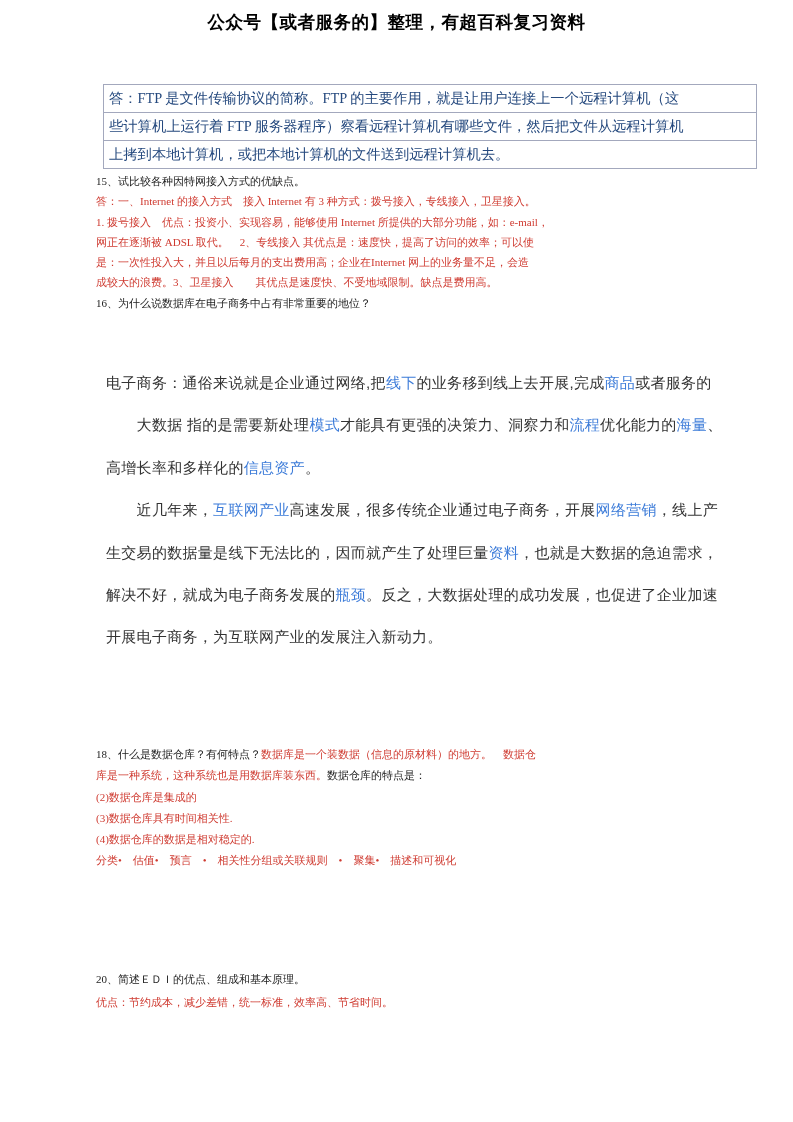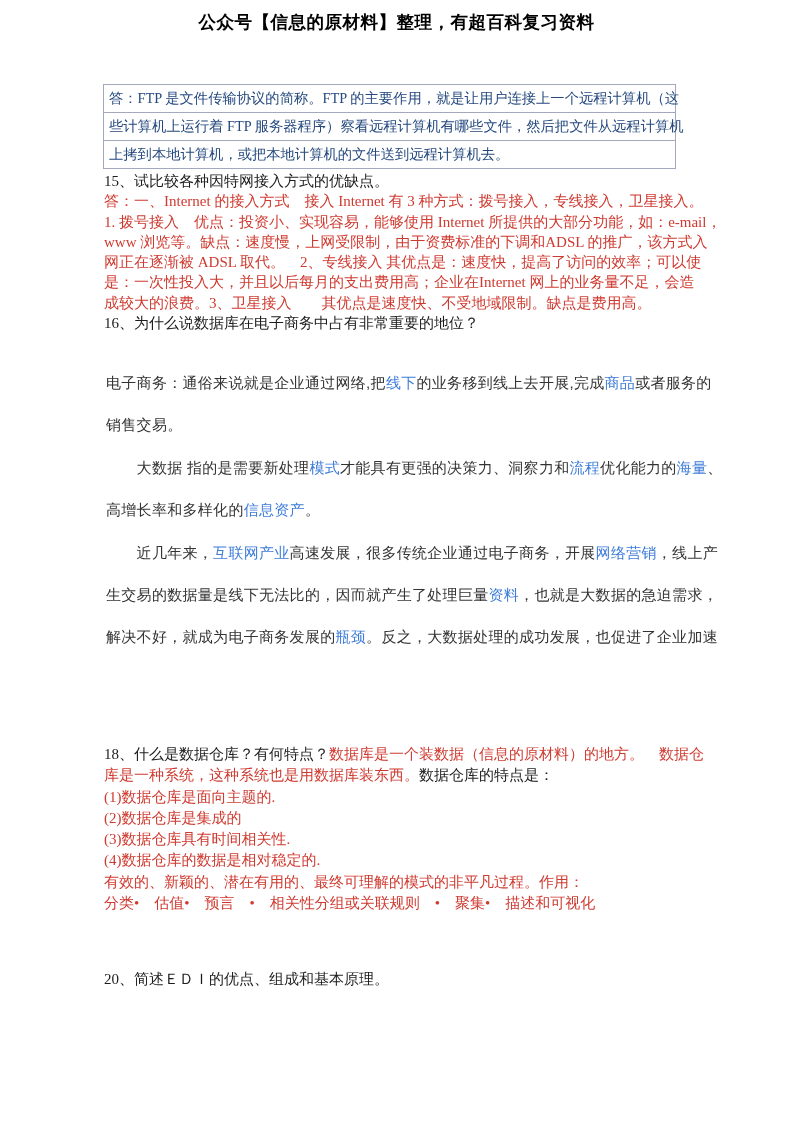--- a/index.html
+++ b/index.html
@@ -22,39 +22,39 @@
     font-weight: bold;
     color: #000000;
     font-family: "Liberation Serif", "DejaVu Serif", serif;
     letter-spacing: 0.5px;
   }
   
   .ftp-box {
     position: absolute;
     left: 103px;
     top: 84px;
-    width: 573px;
+    width: 654px;
     font-size: 14.3px;
     color: #25497e;
   }
   .ftp-box .line {
     border: 1px solid #a3a8bd;
     margin-top: -1px;
     padding: 3px 5px 4px 5px;
     line-height: 20px;
     white-space: nowrap;
     background: #ffffff;
   }
   .ftp-box .line:first-child { margin-top: 0; }
   
   .qa {
     position: absolute;
-    left: 104px;
+    left: 96px;
     width: 600px;
-    font-size: 15px;
+    font-size: 11px;
     color: #1c1c1c;
   }
   .qa .line { white-space: nowrap; }
   .q15 { top: 171px;  }
   .q15 .line { line-height: 20.3px; }
   .q18 { top: 719px; margin-top: 25px; }
   .q18 .line { line-height: 21.3px; }
   .q20 { top: 968px; }
   .q20 .line { line-height: 22.5px; }
   
@@ -72,56 +72,54 @@
   
   .black { color: #1c1c1c; }
   .red   { color: #cf3a30; font-family: Liberation Serif, serif; }
   .navy  { color: #25497e; }
   .link  { color: #3d7cd9; cursor: pointer; }
 </style>
 </head>
 <body>
 
 <div class="page">
-  <h1 class="title">公众号【信息的原材料】整理，有超百科复习资料</h1>
+  <h1 class="title">公众号【或者服务的】整理，有超百科复习资料</h1>
 
   <div class="ftp-box">
       <div class="line"><span class="navy">答：FTP 是文件传输协议的简称。FTP 的主要作用，就是让用户连接上一个远程计算机（这</span></div>
       <div class="line"><span class="navy">些计算机上运行着 FTP 服务器程序）察看远程计算机有哪些文件，然后把文件从远程计算机</span></div>
       <div class="line"><span class="navy">上拷到本地计算机，或把本地计算机的文件送到远程计算机去。</span></div>
     </div>
 
   <div class="qa q15">
       <div class="line"><span class="black">15、试比较各种因特网接入方式的优缺点。</span></div>
       <div class="line"><span class="red">答：一、Internet 的接入方式　接入 Internet 有 3 种方式：拨号接入，专线接入，卫星接入。</span></div>
       <div class="line"><span class="red">1. 拨号接入　优点：投资小、实现容易，能够使用 Internet 所提供的大部分功能，如：e-mail，</span></div>
-      <div class="line"><span class="red">www 浏览等。缺点：速度慢，上网受限制，由于资费标准的下调和ADSL 的推广，该方式入</span></div>
       <div class="line"><span class="red">网正在逐渐被 ADSL 取代。　2、专线接入 其优点是：速度快，提高了访问的效率；可以使</span></div>
       <div class="line"><span class="red">是：一次性投入大，并且以后每月的支出费用高；企业在Internet 网上的业务量不足，会造</span></div>
       <div class="line"><span class="red">成较大的浪费。3、卫星接入　　其优点是速度快、不受地域限制。缺点是费用高。</span></div>
       <div class="line"><span class="black">16、为什么说数据库在电子商务中占有非常重要的地位？</span></div>
     </div>
 
   <div class="essay">
       <div class="line"><span>电子商务：通俗来说就是企业通过网络,把</span><span class="link">线下</span><span>的业务移到线上去开展,完成</span><span class="link">商品</span><span>或者服务的</span></div>
-      <div class="line"><span>销售交易。</span></div>
       <div class="line"><span>　　大数据 指的是需要新处理</span><span class="link">模式</span><span>才能具有更强的决策力、洞察力和</span><span class="link">流程</span><span>优化能力的</span><span class="link">海量</span><span>、</span></div>
       <div class="line"><span>高增长率和多样化的</span><span class="link">信息资产</span><span>。</span></div>
       <div class="line"><span>　　近几年来，</span><span class="link">互联网产业</span><span>高速发展，很多传统企业通过电子商务，开展</span><span class="link">网络营销</span><span>，线上产</span></div>
       <div class="line"><span>生交易的数据量是线下无法比的，因而就产生了处理巨量</span><span class="link">资料</span><span>，也就是大数据的急迫需求，</span></div>
       <div class="line"><span>解决不好，就成为电子商务发展的</span><span class="link">瓶颈</span><span>。反之，大数据处理的成功发展，也促进了企业加速</span></div>
+      <div class="line"><span>开展电子商务，为互联网产业的发展注入新动力。</span></div>
     </div>
 
   <div class="qa q18">
       <div class="line"><span class="black">18、什么是数据仓库？有何特点？</span><span class="red">数据库是一个装数据（信息的原材料）的地方。　数据仓</span></div>
       <div class="line"><span class="red">库是一种系统，这种系统也是用数据库装东西。</span><span class="black">数据仓库的特点是：</span></div>
-      <div class="line"><span class="red">(1)数据仓库是面向主题的.</span></div>
       <div class="line"><span class="red">(2)数据仓库是集成的</span></div>
       <div class="line"><span class="red">(3)数据仓库具有时间相关性.</span></div>
       <div class="line"><span class="red">(4)数据仓库的数据是相对稳定的.</span></div>
-      <div class="line"><span class="red">有效的、新颖的、潜在有用的、最终可理解的模式的非平凡过程。作用：</span></div>
       <div class="line"><span class="red">分类•　估值•　预言　•　相关性分组或关联规则　•　聚集•　描述和可视化</span></div>
     </div>
 
   <div class="qa q20">
       <div class="line"><span class="black">20、简述ＥＤＩ的优点、组成和基本原理。</span></div>
+      <div class="line"><span class="red">优点：节约成本，减少差错，统一标准，效率高、节省时间。</span></div>
     </div>
 </div>
 
 </body></html>

